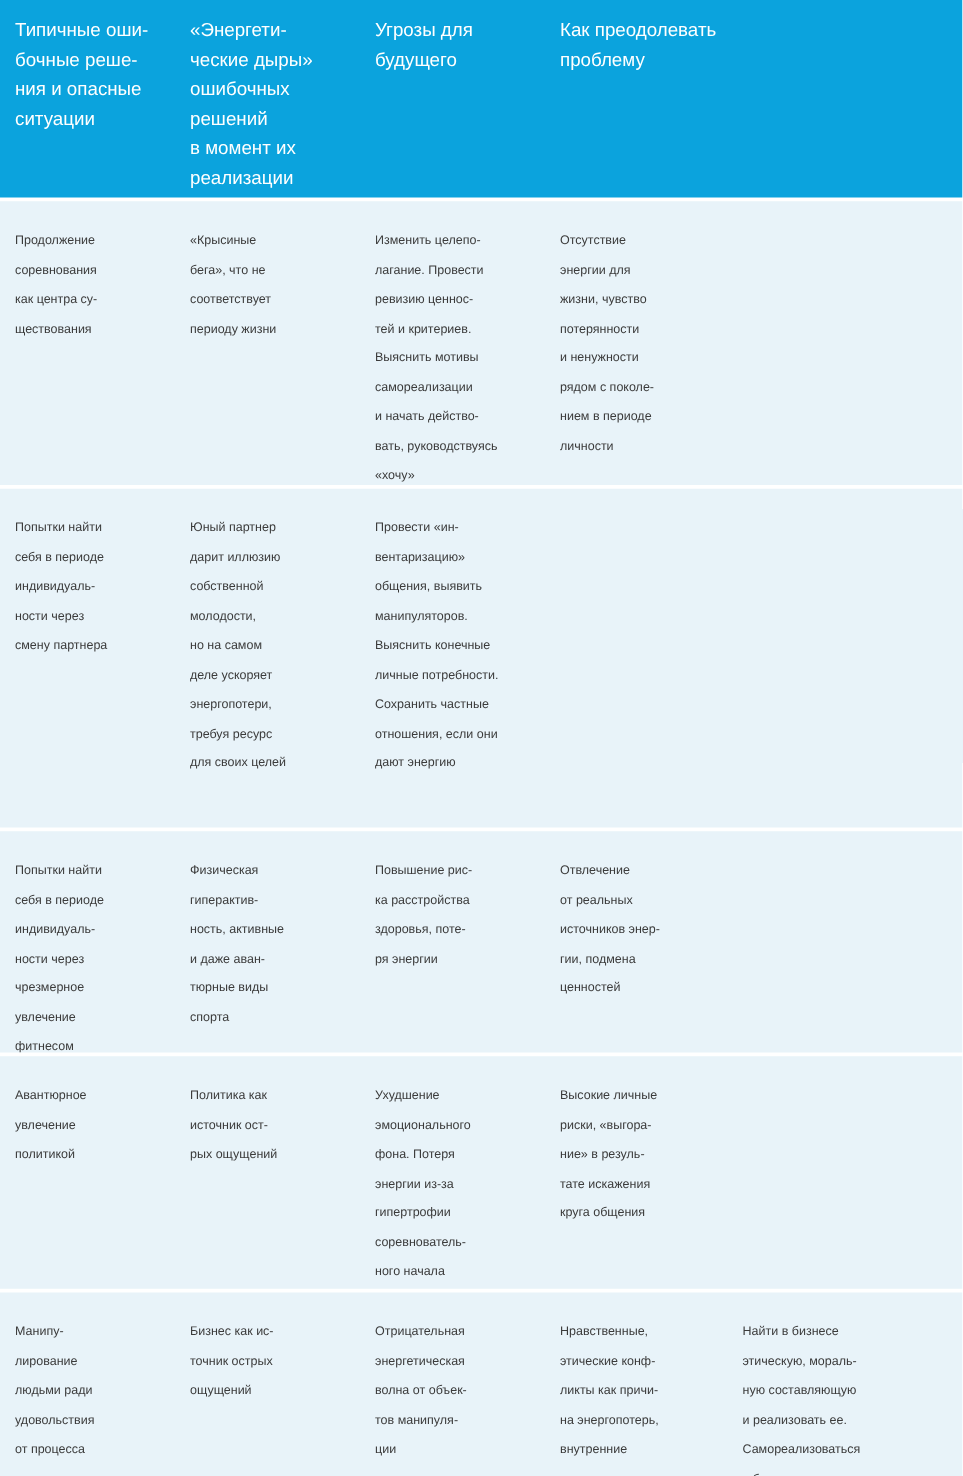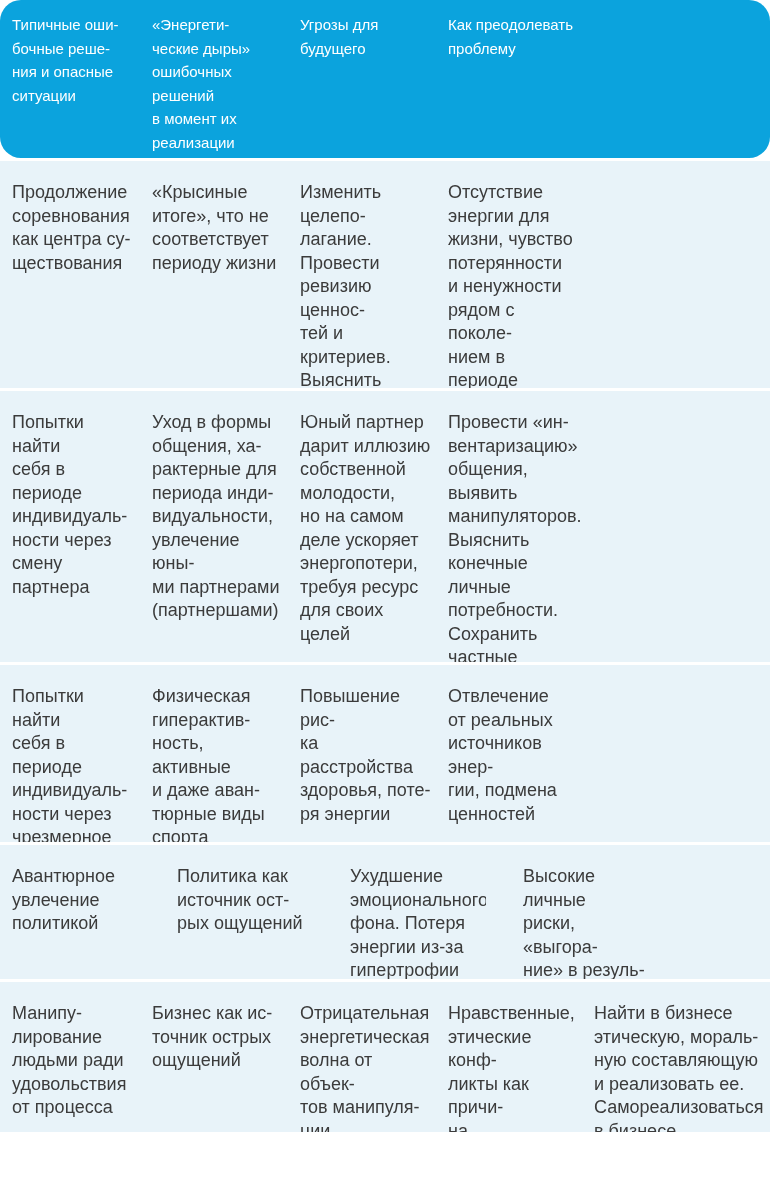--- a/index.html
+++ b/index.html
@@ -19,44 +19,43 @@
     width:770px;
   }
   .row{
     display:grid;
     grid-template-columns:140px 148px 148px 146px 188px;
     width:770px;
   }
   .row.header{
     background:var(--header-bg);
     height:158px;
-    border-radius:21px;
   }
   .row.body{
     background:var(--body-bg);
     margin-top:3px;
   }
   .row.r1{height:227px;}
   .row.r2{height:271px;}
   .row.r3{height:177px;}
-  .row.r4{height:134px;gap:25px;}
+  .row.r4{height:186px;}
   .row.r5{height:150px;}
   .cell{
     white-space:pre-line;
     overflow:hidden;
   }
   .header .cell{
     color:var(--header-text);
     font-size:15px;
     line-height:23.5px;
     padding:13px 6px 0 12px;
   }
   .body .cell{
     color:var(--body-text);
-    font-size:18px;
+    font-size:10px;
     line-height:23.5px;
     padding:20px 4px 0 12px;
   }
 </style>
 </head>
 <body>
 
 <div class="table">
 
   <div class="row header">
@@ -75,21 +74,21 @@
     <div class="cell">Как преодолевать
 проблему</div>
   </div>
 
   <div class="row body r1">
     <div class="cell">Продолжение
 соревнования
 как центра су-
 ществования</div>
     <div class="cell">«Крысиные
-итоге», что не
+бега», что не
 соответствует
 периоду жизни</div>
     <div class="cell">Изменить целепо-
 лагание. Провести
 ревизию ценнос-
 тей и критериев.
 Выяснить мотивы
 самореализации
 и начать действо-
 вать, руководствуясь
@@ -103,28 +102,20 @@
 нием в периоде
 личности</div>
   </div>
 
   <div class="row body r2">
     <div class="cell">Попытки найти
 себя в периоде
 индивидуаль-
 ности через
 смену партнера</div>
-    <div class="cell">Уход в формы
-общения, ха-
-рактерные для
-периода инди-
-видуальности,
-увлечение юны-
-ми партнерами
-(партнершами)</div>
     <div class="cell">Юный партнер
 дарит иллюзию
 собственной
 молодости,
 но на самом
 деле ускоряет
 энергопотери,
 требуя ресурс
 для своих целей</div>
     <div class="cell">Провести «ин-

